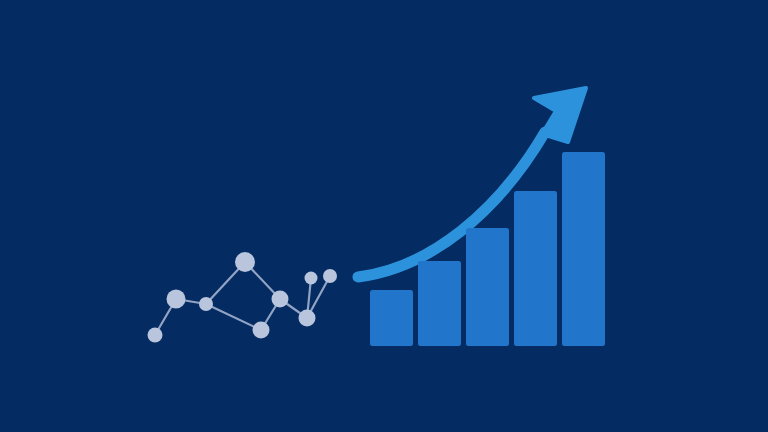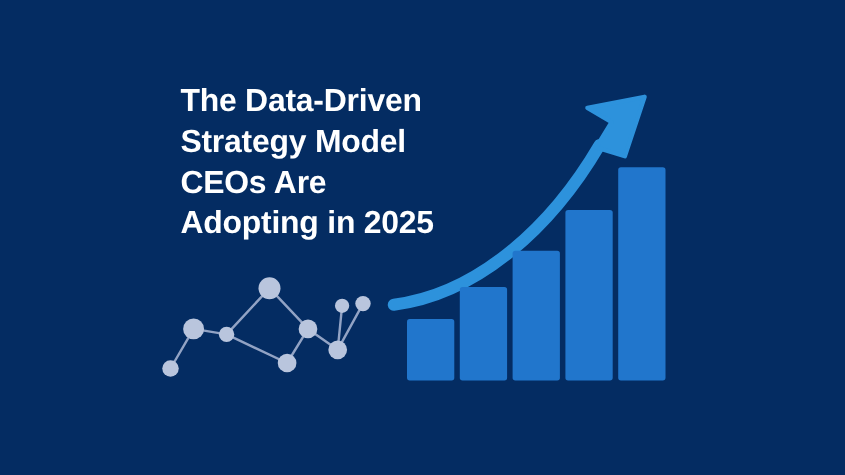--- a/index.html
+++ b/index.html
@@ -78,18 +78,14 @@
     <g fill="#2176cc">
       <rect x="370" y="290" width="43" height="56" rx="2.5"></rect>
       <rect x="418" y="261" width="43" height="85" rx="2.5"></rect>
       <rect x="466" y="228" width="43" height="118" rx="2.5"></rect>
       <rect x="514" y="191" width="43" height="155" rx="2.5"></rect>
       <rect x="562" y="152" width="43" height="194" rx="2.5"></rect>
     </g>
 
   </svg>
 
-  <div id="headline">The Data-Driven
-Strategy Model
-CEOs Are
-Adopting in 2025</div>
 
 </div>
 
 </body></html>

